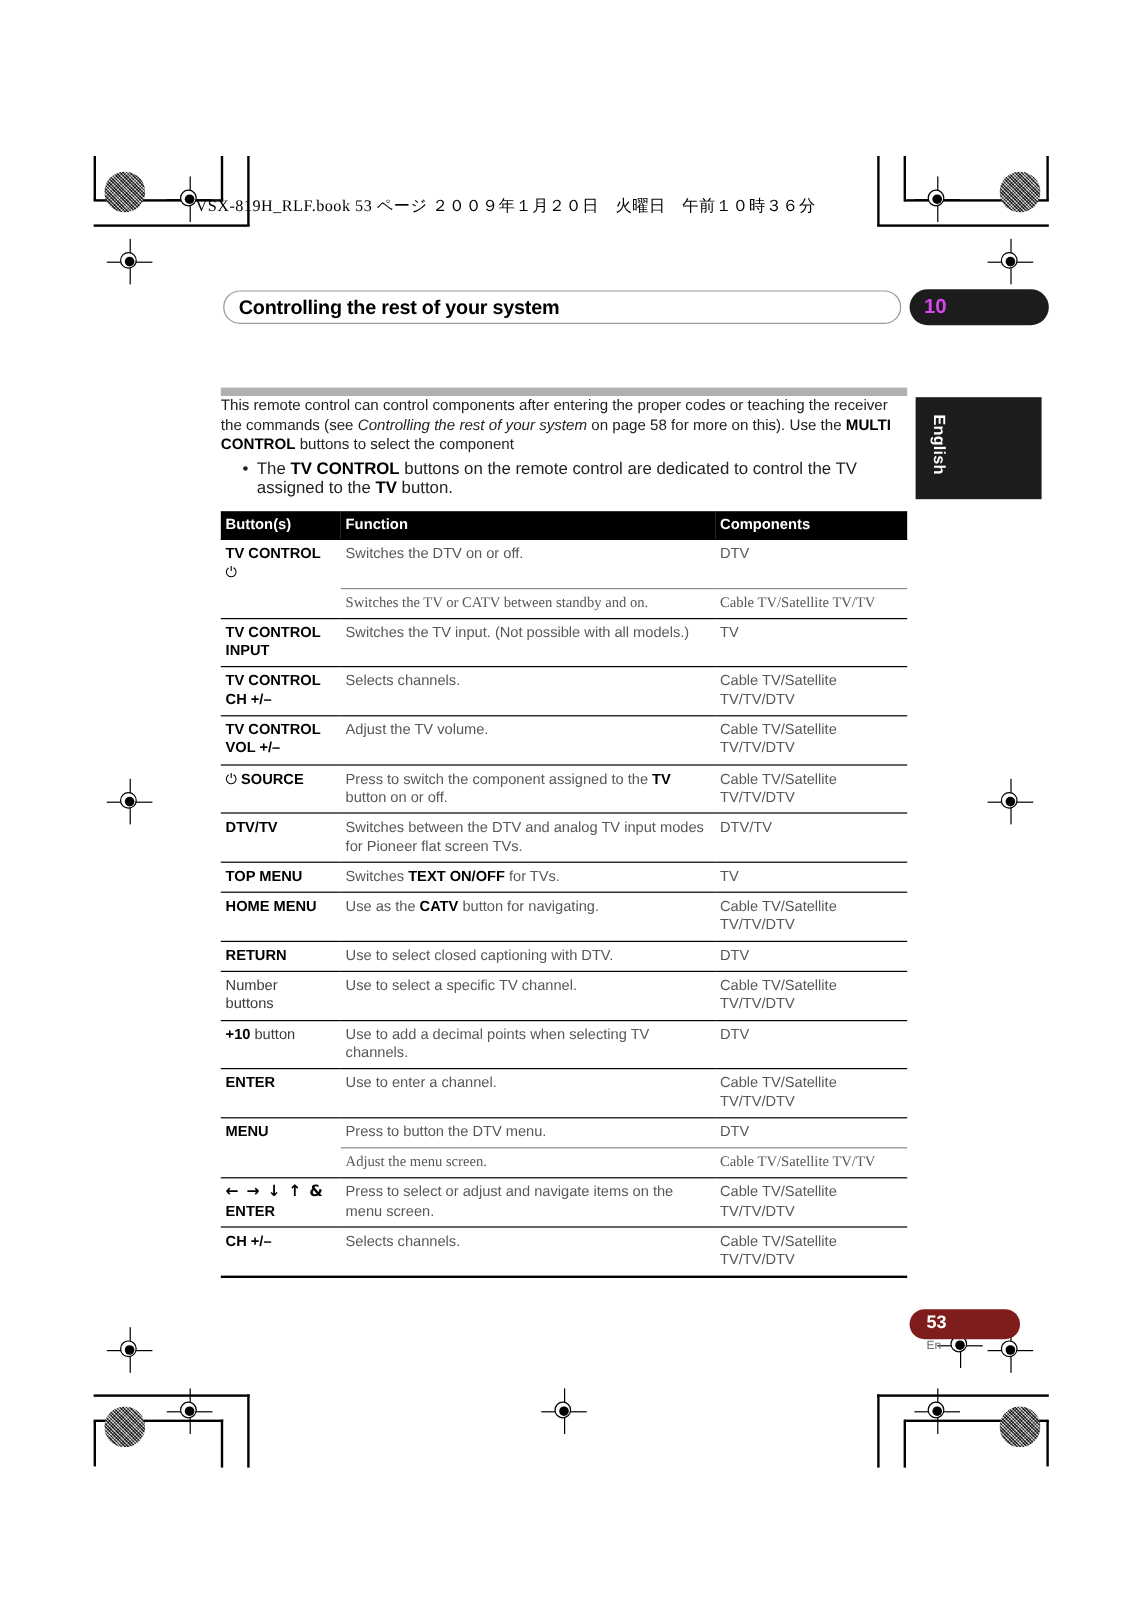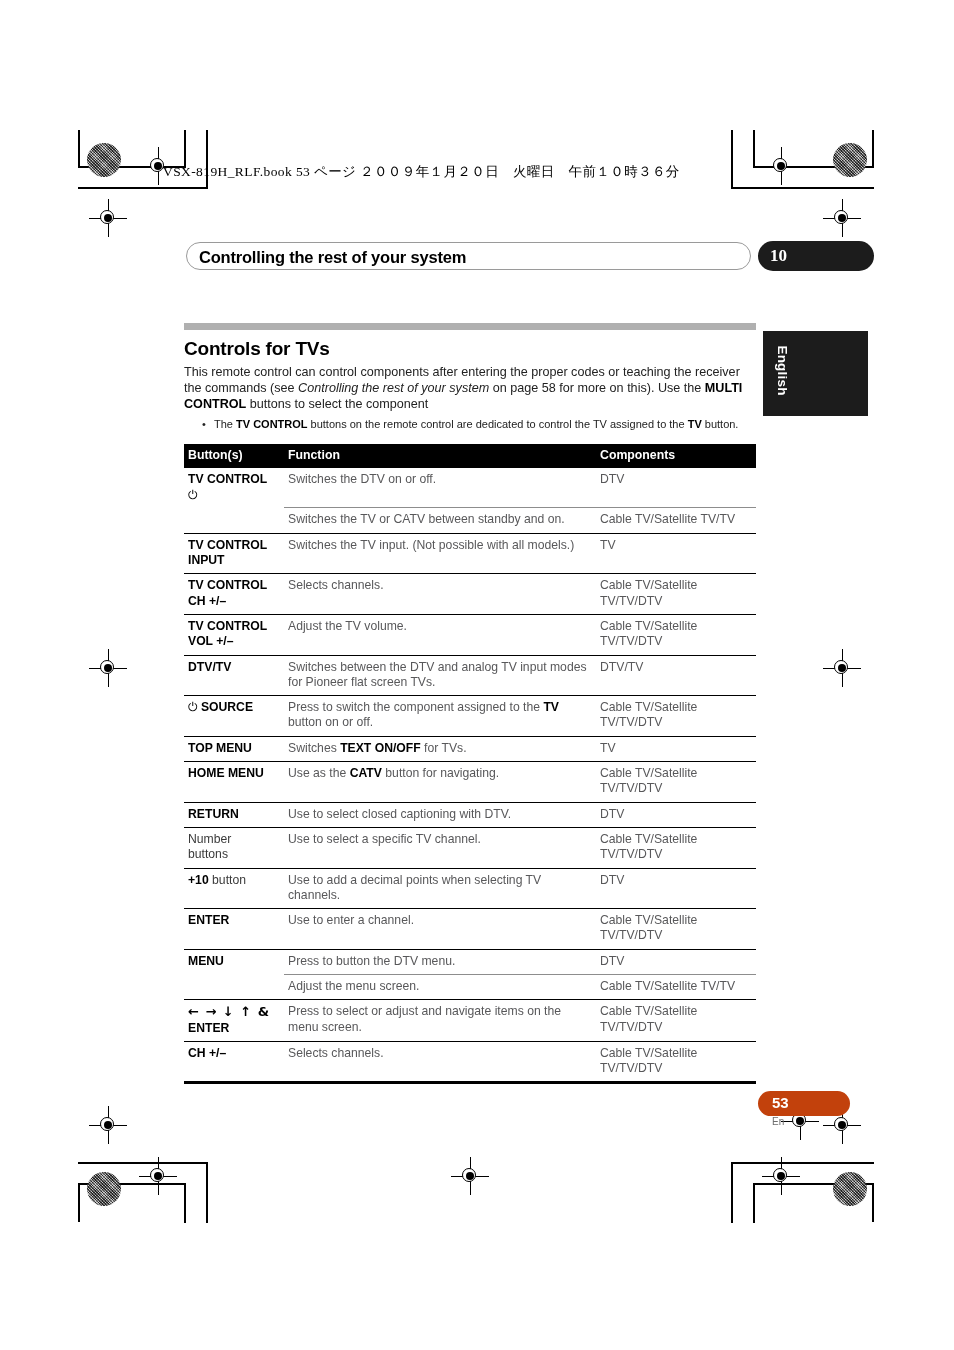--- a/index.html
+++ b/index.html
@@ -105,24 +105,23 @@
     top: 241px;
     width: 116px;
     height: 30px;
     background: #1c1c1c;
     border-radius: 15px;
   }
   .chapter-num {
     position: absolute;
     left: 12px;
     top: 5px;
-    color: #ffffff;
+    color: #d946ef;
     font-size: 17px;
     font-weight: bold;
-    font-family: Liberation Serif, serif;
   }
 
   
   .lang-tab {
     position: absolute;
     left: 763px;
     top: 331px;
     width: 105px;
     height: 85px;
     background: #1c1c1c;
@@ -167,21 +166,21 @@
   }
   p.intro i { font-style: italic; }
   p.intro b { font-weight: bold; color: #000; }
   ul.bullets {
     margin: 4px 0 0 0;
     padding-left: 20px;
     list-style: none;
   }
   ul.bullets li {
     position: relative;
-    font-size: 11px;
+    font-size: 14px;
     line-height: 16.1px;
     color: #222;
     padding-left: 10px;
   }
   ul.bullets li b { font-weight: bold; color: #000; }
   ul.bullets li:before {
     content: "\2022";
     position: absolute;
     left: -2px;
     top: 0;
@@ -211,21 +210,21 @@
     padding: 4px 6px 5px 4px;
     vertical-align: top;
   }
   table.ctrl td.btn {
     color: #000;
     font-weight: bold;
   }
   table.ctrl td.btn .reg { font-weight: normal; color: #3a3a3a; }
   table.ctrl td.fn b { color: #000; font-weight: bold; }
   table.ctrl tr.sep > td { border-top: 1.3px solid #000; }
-  table.ctrl tr.subrow > td { border-top: 0.8px solid #8d8d8d; }
+  table.ctrl tr.subrow > td { border-top: 0.8px solid #8d8d8d; font-family: Liberation Serif, serif; }
   table.ctrl tr.subrow > td.btn { border-top: 0; }
   .tbl-bottom {
     width: 572px;
     height: 2.2px;
     background: #000;
   }
   .col-btn  { width: 100px; }
   .col-fn   { width: 312px; }
   .col-comp { width: 160px; }
 
@@ -240,21 +239,21 @@
     letter-spacing: 1px;
   }
 
   
   .pagenum-pill {
     position: absolute;
     left: 758px;
     top: 1091px;
     width: 92px;
     height: 25px;
-    background: #c2410c;
+    background: #7f1d1d;
     border-radius: 12.5px;
   }
   .pagenum-pill span {
     position: absolute;
     left: 14px;
     top: 3px;
     color: #fff;
     font-size: 15px;
     font-weight: bold;
   }
@@ -384,21 +383,20 @@
 </div>
 
 <div class="lang-tab">
   <span>English</span>
 </div>
 
 <div class="content">
 
   <div class="gray-rule"></div>
 
-  <h1 class="sec-title">Controls for TVs</h1>
 
   <p class="intro">
     <span>This remote control can control components after entering the proper codes or teaching the receiver the commands (see </span><i>Controlling the rest of your system</i><span> on page 58 for more on this). Use the </span><b>MULTI CONTROL</b><span> buttons to select the component</span>
   </p>
 
   <ul class="bullets">
     <li>
       <span>The </span><b>TV CONTROL</b><span> buttons on the remote control are dedicated to control the TV assigned to the </span><b>TV</b><span> button.</span>
     </li>
   </ul>
@@ -445,34 +443,34 @@
         <td>Cable TV/Satellite TV/TV/DTV</td>
       </tr>
 
       <tr class="sep">
         <td class="btn">TV CONTROL<br>VOL +/–</td>
         <td class="fn">Adjust the TV volume.</td>
         <td>Cable TV/Satellite TV/TV/DTV</td>
       </tr>
 
       <tr class="sep">
+        <td class="btn">
+          <span class="pwr-glyph">⏻</span>
+          <span>SOURCE</span>
+        </td>
+        <td class="fn">
+          <span>Press to switch the component assigned to the </span><b>TV</b><span> button on or off.</span>
+        </td>
+        <td>Cable TV/Satellite TV/TV/DTV</td>
+      </tr>
+
+      <tr class="sep">
         <td class="btn">DTV/TV</td>
         <td class="fn">Switches between the DTV and analog TV input modes for Pioneer flat screen TVs.</td>
         <td>DTV/TV</td>
-      </tr>
-
-      <tr class="sep">
-        <td class="btn">
-          <span class="pwr-glyph">⏻</span>
-          <span>SOURCE</span>
-        </td>
-        <td class="fn">
-          <span>Press to switch the component assigned to the </span><b>TV</b><span> button on or off.</span>
-        </td>
-        <td>Cable TV/Satellite TV/TV/DTV</td>
       </tr>
 
       <tr class="sep">
         <td class="btn">TOP MENU</td>
         <td class="fn">
           <span>Switches </span><b>TEXT ON/OFF</b><span> for TVs.</span>
         </td>
         <td>TV</td>
       </tr>
 

